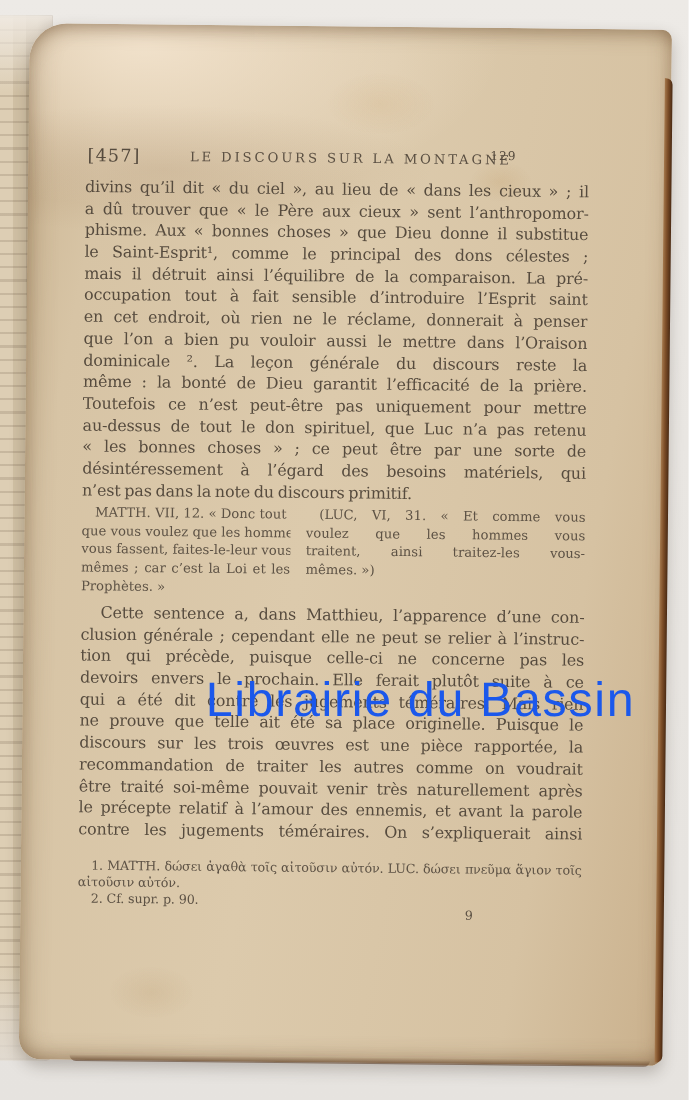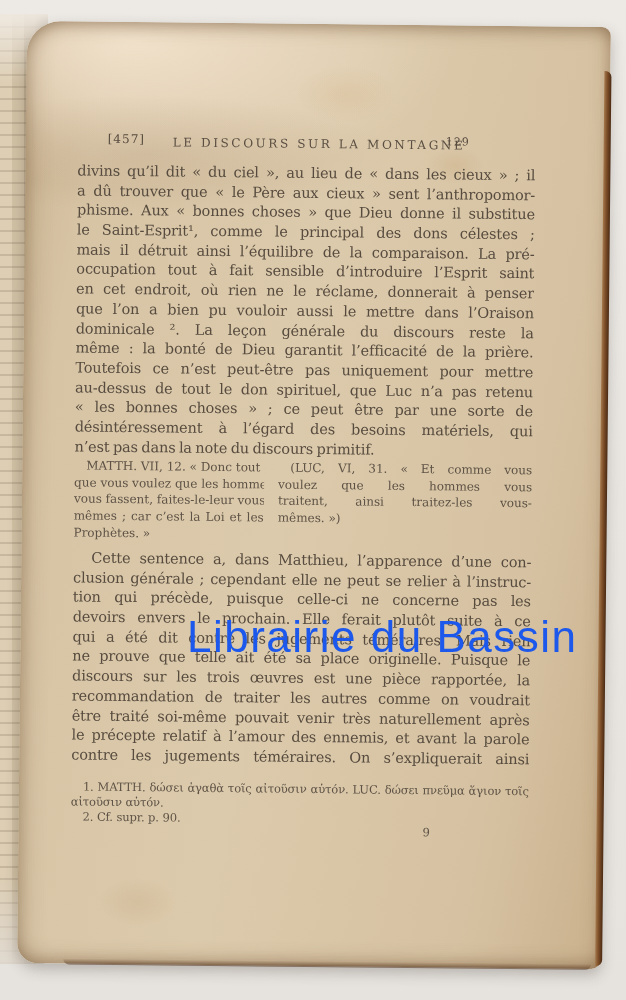--- a/index.html
+++ b/index.html
@@ -49,21 +49,21 @@
       radial-gradient(40px 26px at 430px 140px, rgba(190,150,95,0.20), rgba(190,150,95,0) 70%),
       radial-gradient(70px 40px at 320px 70px,  rgba(200,160,105,0.16), rgba(200,160,105,0) 70%),
       radial-gradient(55px 34px at 120px 880px, rgba(175,138,90,0.14), rgba(175,138,90,0) 70%);
   }
   
   .textblock{
     position:absolute;left:52px;top:110px;width:458px;height:722px;
     color:#564b3e;
   }
   .pg-header{position:absolute;left:0;top:0;width:100%;height:22px;}
-  .folio-left{position:absolute;left:2px;top:0;font-size:12px;letter-spacing:1px;margin-left:28px;}
+  .folio-left{position:absolute;left:2px;top:0;font-size:16px;letter-spacing:1px;}
   .running-title{position:absolute;left:95px;top:3px;font-size:12px;letter-spacing:2.6px;color:#5a4f42;}
   .page-number{position:absolute;left:368px;top:0;font-size:11px;letter-spacing:1px;}
 
   .sect{position:absolute;left:0;width:458px;}
   .line{
     white-space:nowrap;overflow:hidden;
     text-align:justify;text-align-last:justify;
   }
   .line.last{text-align-last:left;}
   .cont .line.last{text-align-last:justify;}

